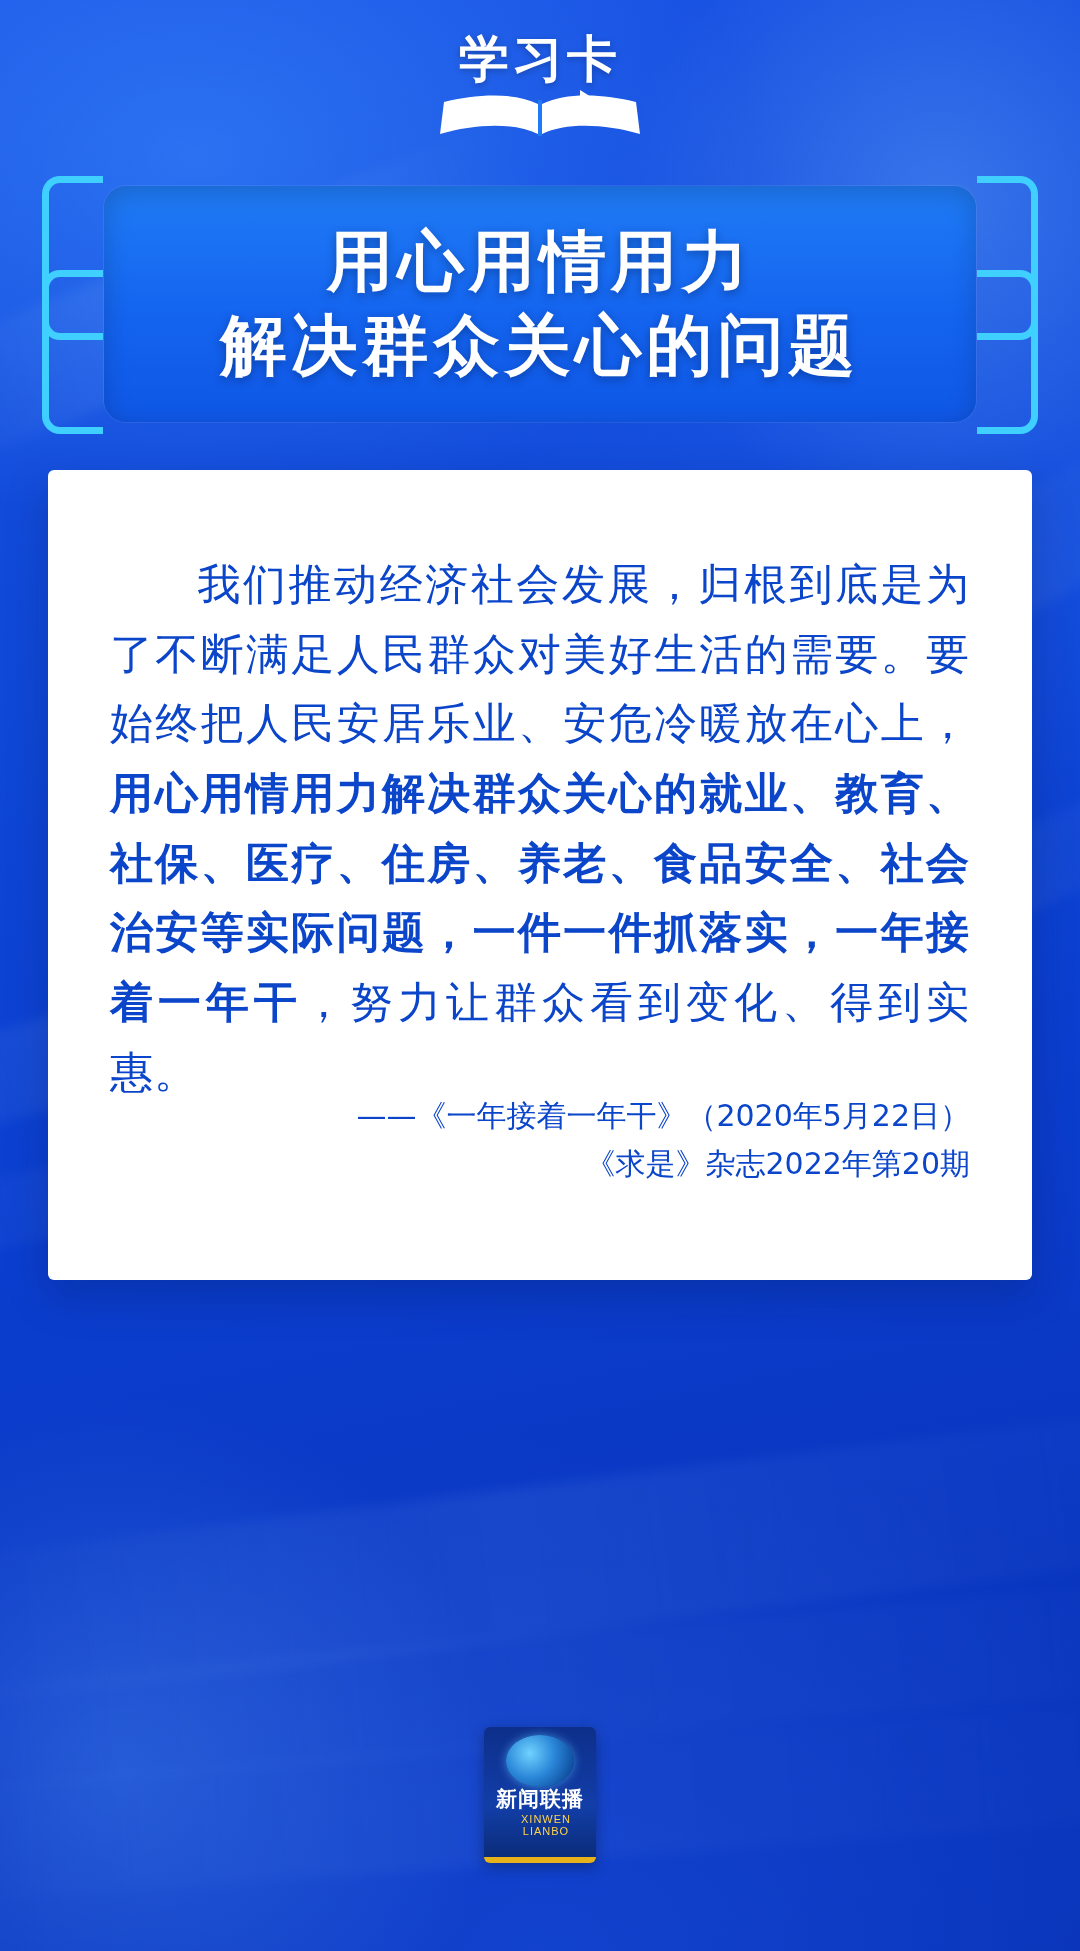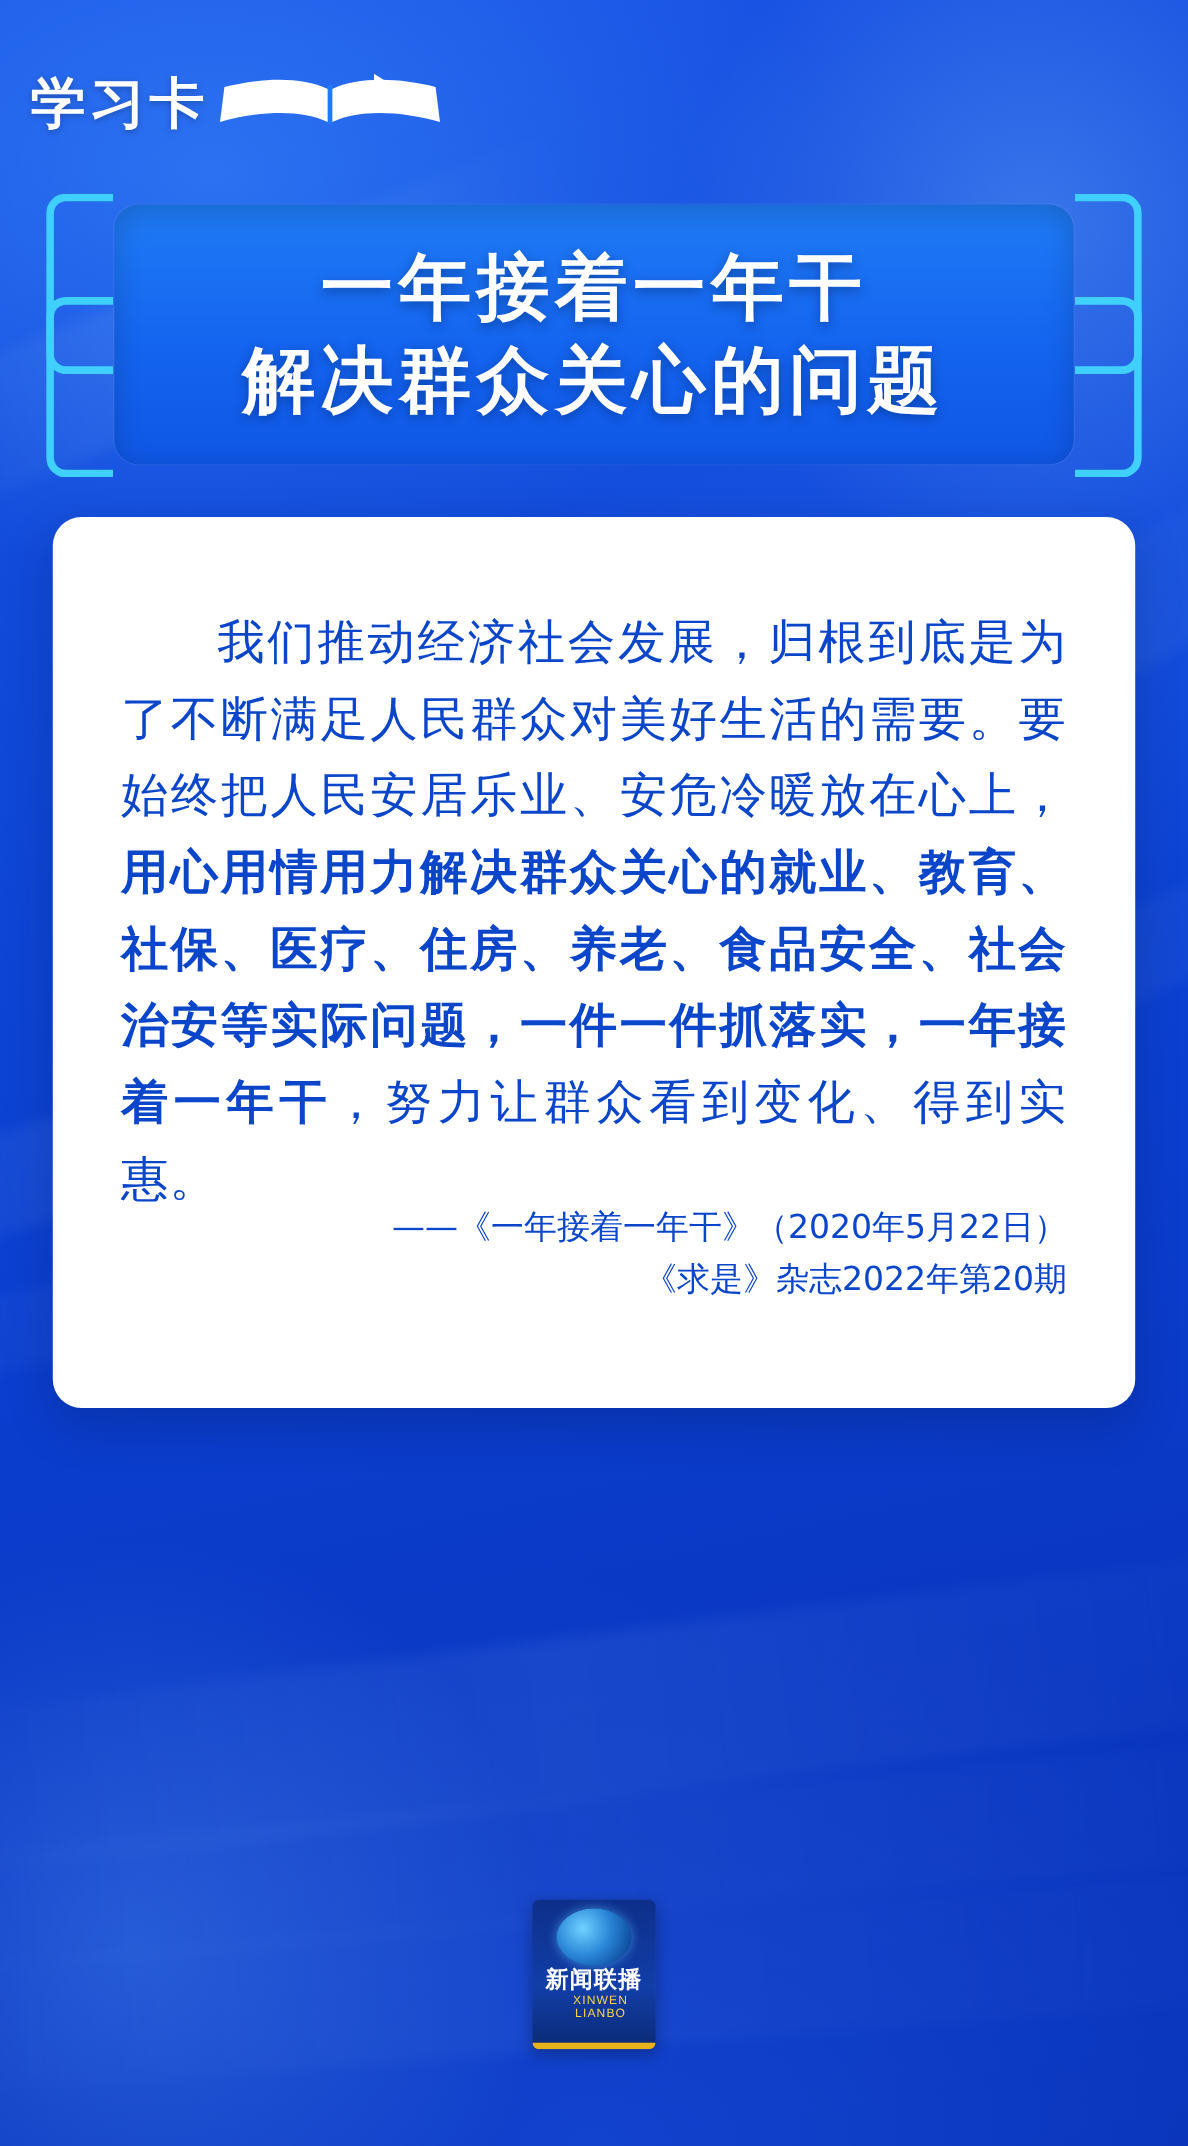--- a/index.html
+++ b/index.html
@@ -44,22 +44,22 @@
     position: absolute; left: -260px; bottom: -200px; width: 760px; height: 760px;
     background: radial-gradient(circle, rgba(90,160,255,0.30) 0%, rgba(90,160,255,0) 70%);
     pointer-events: none;
   }
 
   
   .logo-wrap {
     position: absolute;
     top: 34px; left: 0; right: 0;
     height: 120px;
-    display: flex; flex-direction: row;
-    align-items: center; justify-content: flex-start; margin-left: 28px;
+    display: flex; flex-direction: column;
+    align-items: center; justify-content: flex-start;
   }
   .logo-text {
     color: #ffffff;
     font-size: 50px;
     font-weight: bold;
     letter-spacing: 4px;
     line-height: 1;
     font-family: "DejaVu Sans", sans-serif;
     text-shadow: 0 2px 6px rgba(0,0,0,.25);
   }
@@ -117,21 +117,21 @@
     border-left: none;
     border-top-right-radius: 18px; border-bottom-right-radius: 18px;
   }
 
   
   .card {
     position: absolute;
     left: 48px; top: 470px;
     width: 984px; height: 810px;
     background: #ffffff;
-    border-radius: 26px;
+    border-radius: 6px;
     box-shadow: 0 16px 40px rgba(3,24,80,.25);
     padding: 0;
     box-sizing: border-box;
   }
   .quote {
     position: absolute;
     left: 62px; right: 62px; top: 80px;
     color: #0b45c9;
     font-size: 43px;
     line-height: 1.62;
@@ -226,21 +226,21 @@
       </svg>
     </div>
   </div>
 
   <div class="bracket bk-l"></div>
   <div class="bracket bk-r"></div>
   <div class="bracket2 bk2-l"></div>
   <div class="bracket2 bk2-r"></div>
 
   <div class="headline-box">
-    <div class="headline-line">一年接着一年干</div>
+    <div class="headline-line">用心用情用力</div>
     <div class="headline-line">解决群众关心的问题</div>
   </div>
 
   <div class="card">
     <div class="quote">
       <span class="indent"></span><span>我们推动经济社会发展，归根到底是为了不断满足人民群众对美好生活的需要。要始终把人民安居乐业、安危冷暖放在心上，</span><b>用心用情用力解决群众关心的就业、教育、社保、医疗、住房、养老、食品安全、社会治安等实际问题，一件一件抓落实，一年接着一年干</b><span>，努力让群众看到变化、得到实惠。</span>
     </div>
     <div class="attrib">
       <div>——《一年接着一年干》（2020年5月22日）</div>
       <div>《求是》杂志2022年第20期</div>

